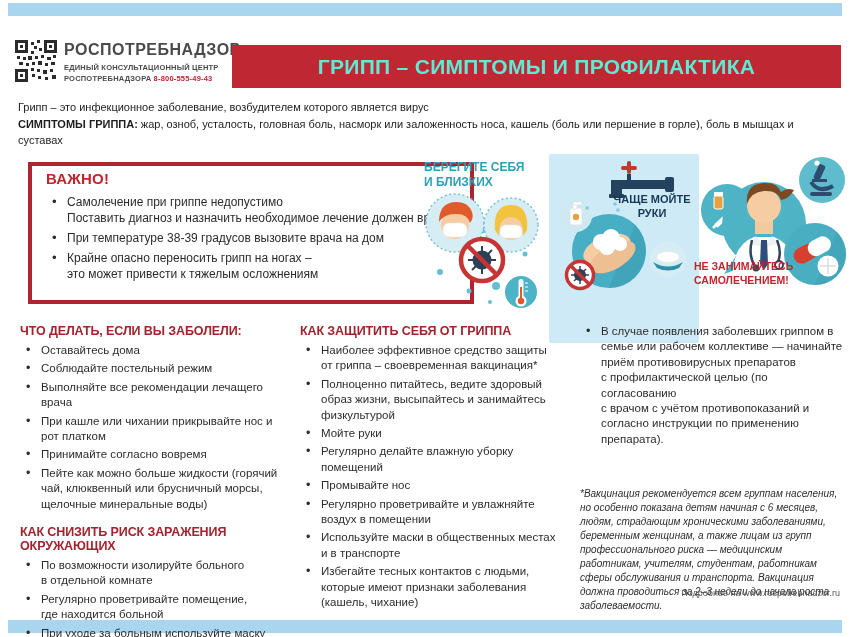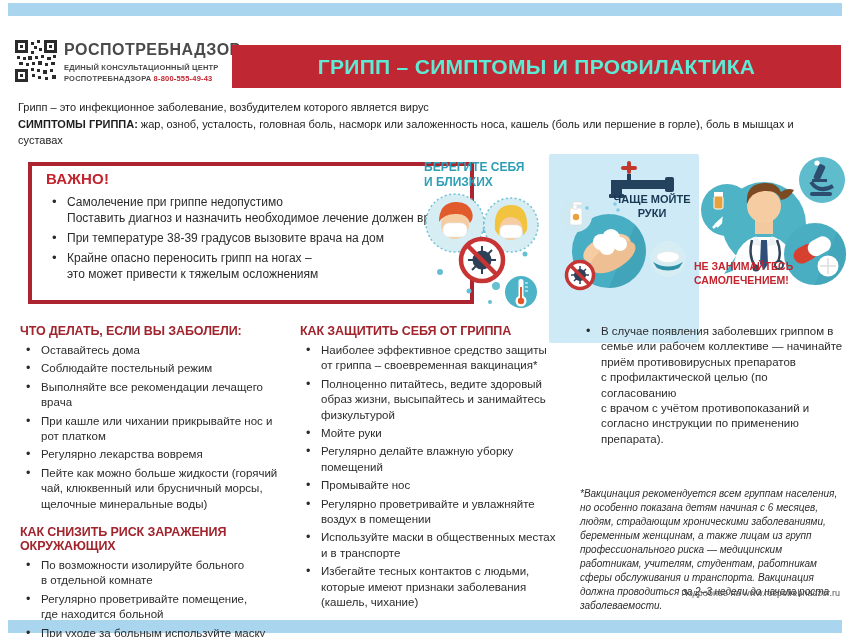--- a/index.html
+++ b/index.html
@@ -294,21 +294,21 @@
   </div>
 
   <div class="col col-1">
     <div class="col-head">ЧТО ДЕЛАТЬ, ЕСЛИ ВЫ ЗАБОЛЕЛИ:</div>
     <ul class="blist">
 
     <li>Оставайтесь дома</li>
         <li>Соблюдайте постельный режим</li>
         <li>Выполняйте все рекомендации лечащего врача</li>
         <li>При кашле или чихании прикрывайте нос и рот платком</li>
-        <li>Регулярно лекарства вовремя</li>
+        <li>Принимайте согласно вовремя</li>
         <li>Пейте как можно больше жидкости (горячий чай, клюквенный или брусничный морсы, щелочные минеральные воды)</li>
       </ul>
     <div class="col-head second">КАК СНИЗИТЬ РИСК ЗАРАЖЕНИЯ ОКРУЖАЮЩИХ</div>
     <ul class="blist">
 
     <li>По возможности изолируйте больного
 в отдельной комнате</li>
         <li>Регулярно проветривайте помещение,
 где находится больной</li>
         <li>При уходе за больным используйте маску</li>

